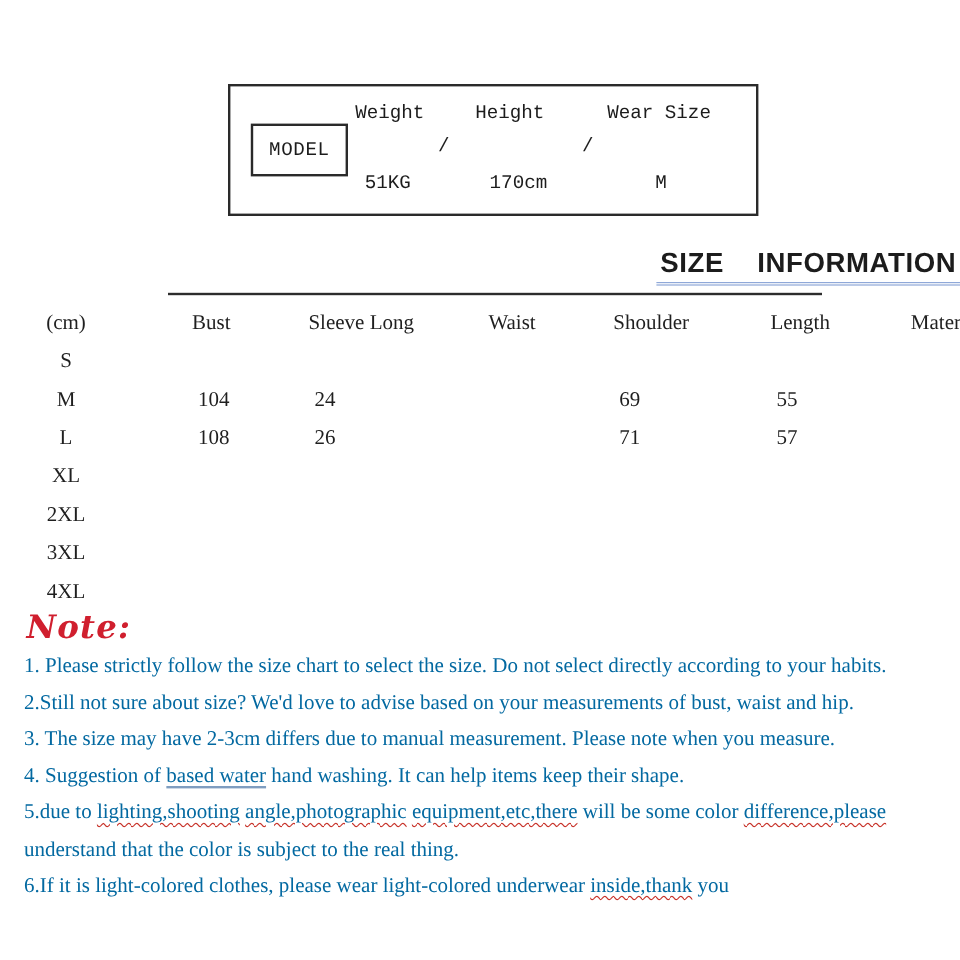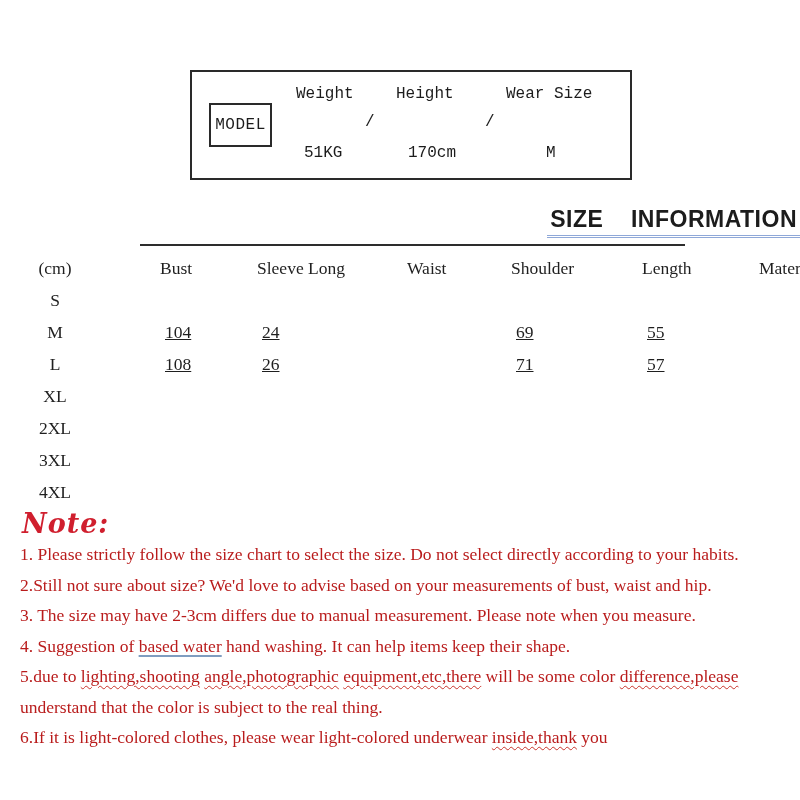--- a/index.html
+++ b/index.html
@@ -8,21 +8,21 @@
   .canvas { position: relative; width: 800px; height: 800px; background: #fff; overflow: hidden; }
 
   
   .model-box {
     position: absolute; left: 190px; top: 70px; width: 442px; height: 110px;
     border: 2px solid #2a2a2a;
     font-family: "Liberation Mono", "DejaVu Sans Mono", monospace;
     font-size: 16px; color: #1c1c1c;
   }
   .model-label-box {
-    position: absolute; left: 17px; top: 31px; width: 63px; height: 44px;
+    position: absolute; left: 17px; top: 31px; width: 81px; height: 44px;
     border: 2px solid #2a2a2a; display: flex; align-items: center; justify-content: center;
     font-size: 16px; letter-spacing: 0.5px;
   }
   .mb-text { position: absolute; white-space: pre; }
   .mb-h1 { left: 104px; top: 13px; }
   .mb-h2 { left: 204px; top: 13px; }
   .mb-h3 { left: 314px; top: 13px; }
   .mb-sl1 { left: 173px; top: 41px; }
   .mb-sl2 { left: 293px; top: 41px; }
   .mb-v1 { left: 112px; top: 72px; }
@@ -39,30 +39,30 @@
     border-bottom: 3px double #8fa8d8; padding: 0 3px 2px 3px;
   }
 
   
   .table-rule { position: absolute; left: 140px; top: 244px; width: 545px; height: 2px; background: #2d2d2d; }
   .size-table { position: absolute; left: 0; top: 252px; width: 800px; font-size: 17.5px; }
   .trow { display: grid; grid-template-columns: 148px 85px 138px 92px 119px 105px 113px; height: 32px; align-items: center; gap: 12px; }
   .tc { text-align: left; }
   .c-size { text-align: center; padding-right: 38px; }
   .thead .tc { font-size: 17.5px; }
-  .tval { padding-left: 5px; text-decoration: underline; }
+  .tval { padding-left: 5px; }
 
   
   .note-label {
     position: absolute; left: 22px; top: 508px;
     font-family: "DejaVu Serif", "Liberation Serif", serif;
     font-style: italic; font-weight: bold;
     font-size: 27px; color: #d01f2e; letter-spacing: 1px;
   }
-  .notes { position: absolute; left: 20px; top: 539px; width: 766px; font-size: 17.5px; line-height: 30.5px; color: #b91c1c; }
+  .notes { position: absolute; left: 20px; top: 539px; width: 766px; font-size: 17.5px; line-height: 30.5px; color: #0369a1; }
   .notes p { margin: 0; }
   .blue-u { text-decoration: underline; text-decoration-color: #7f9dc0; text-decoration-thickness: 2px; text-underline-offset: 3px; }
   .wavy { text-decoration: underline wavy #c8342b 1px; text-underline-offset: 3px; }
 </style>
 </head>
 <body>
 
 <div class="canvas">
 
   <div class="model-box">

